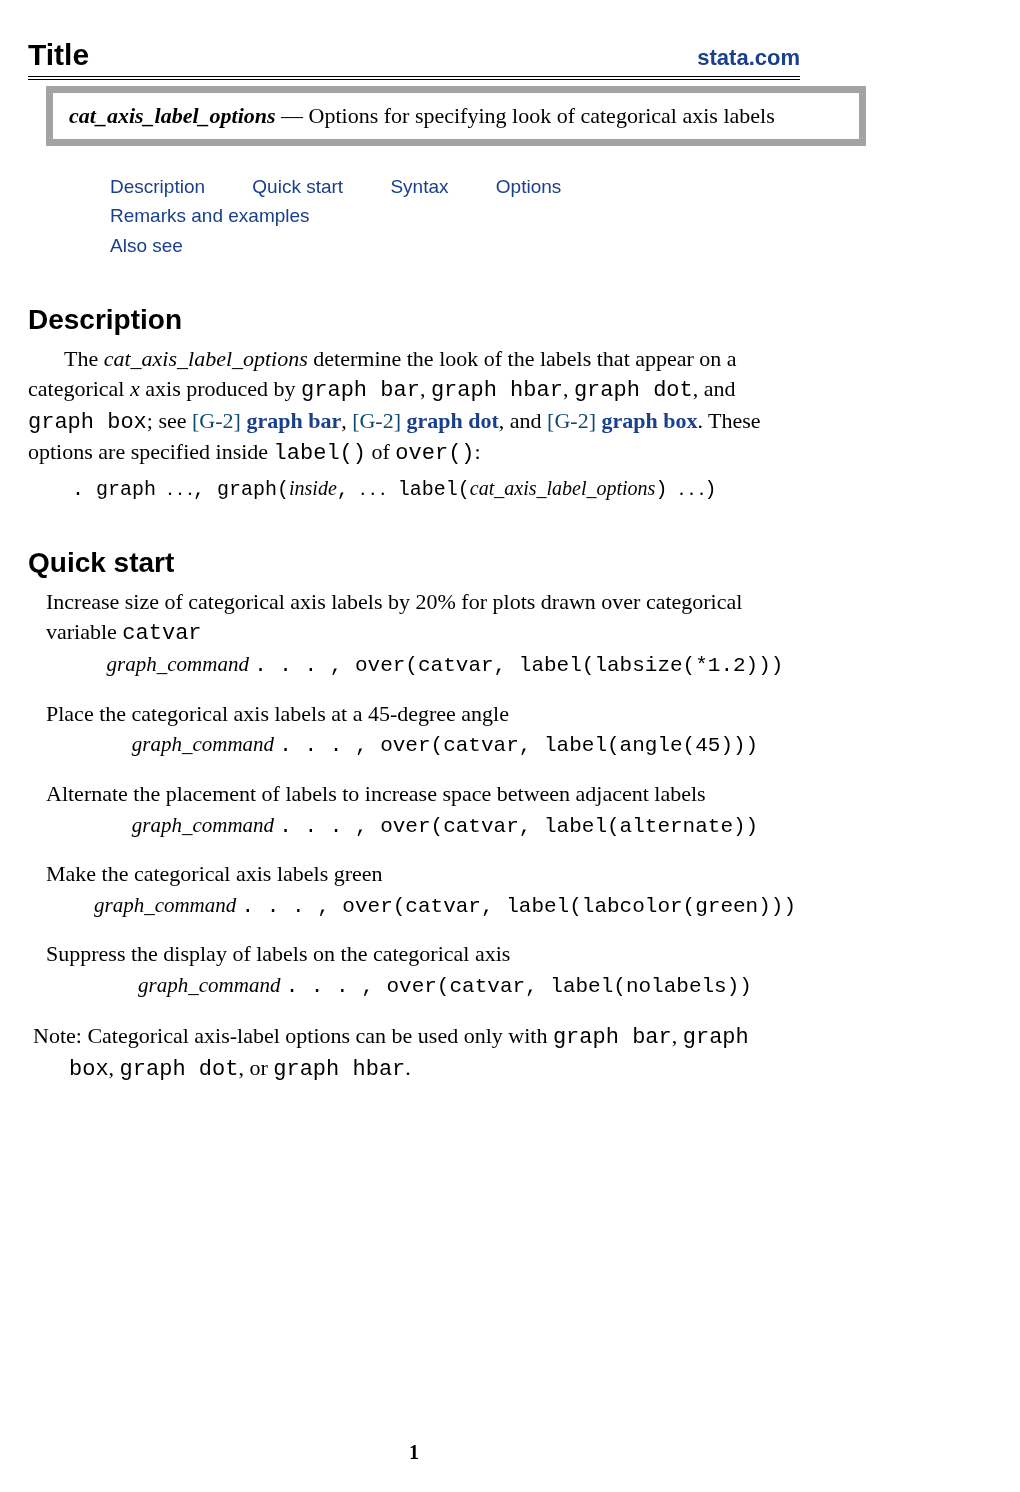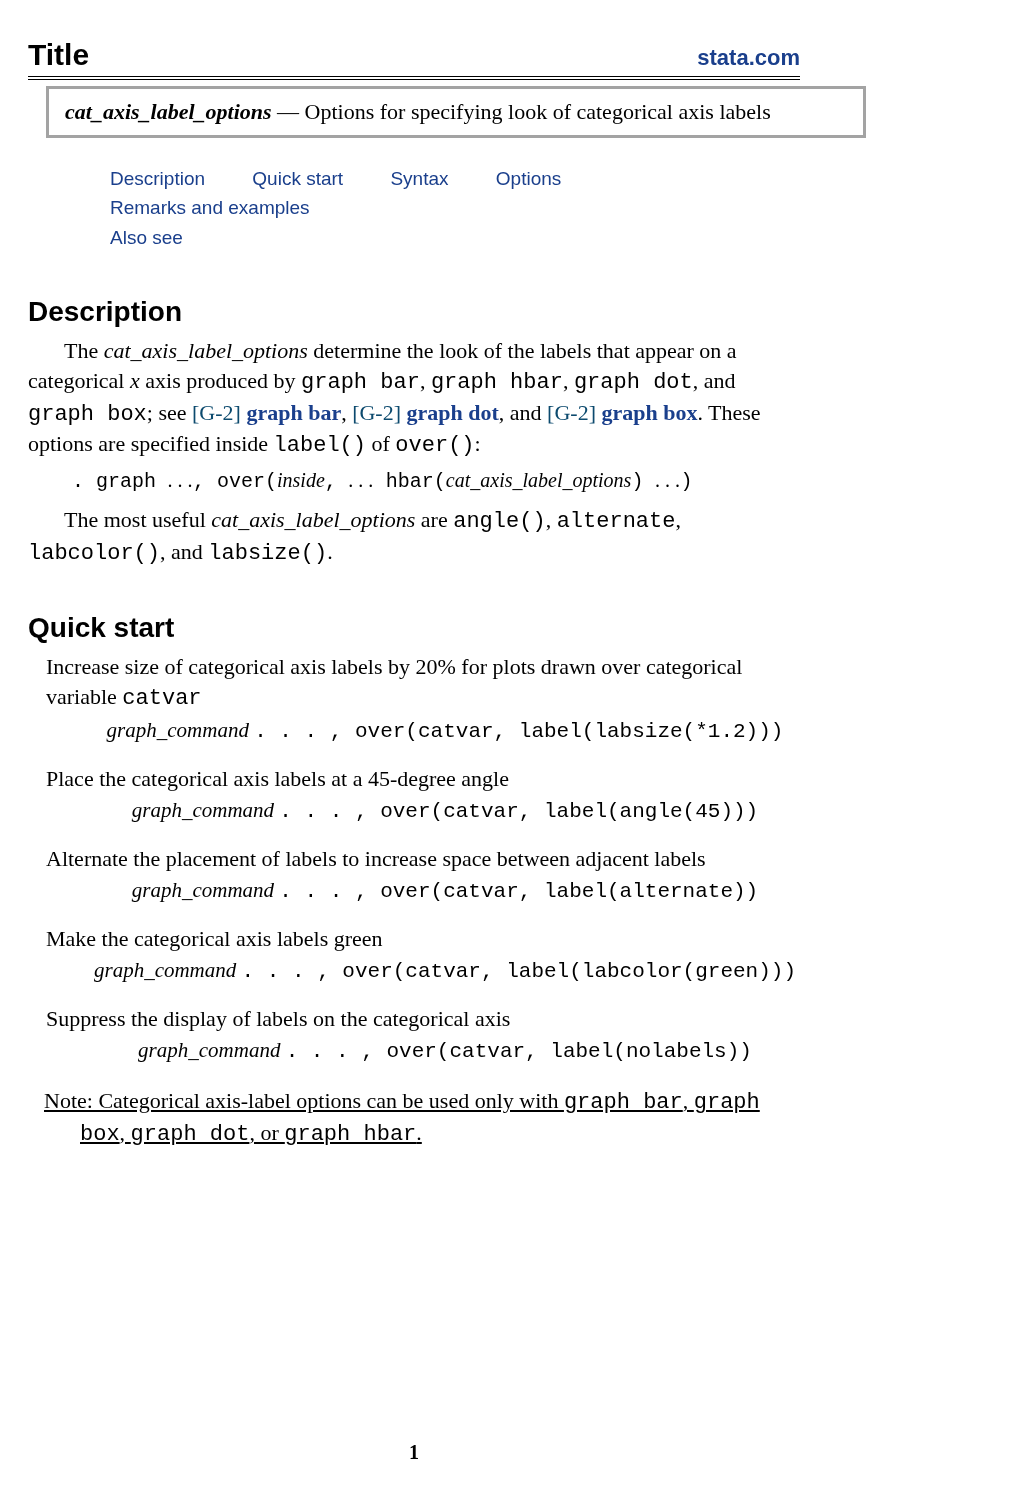--- a/index.html
+++ b/index.html
@@ -32,21 +32,21 @@
       font-family: Arial, Helvetica, sans-serif;
       font-size: 22px;
       font-weight: 700;
       color: #1a3f8c;
       margin-left: 26px;
     }
     .rule1, .rule2 { height: 0; }
     .rule1 { border-top: 1px solid #000; }
     .rule2 { border-top: 1px solid #000; margin-top: 2px; }
     .entry-box {
-      border: 3px solid #a3a3a3;
+      border: 7px solid #a3a3a3;
       margin: 6px 0 0 18px;
       padding: 10px 16px;
       width: 820px;
       font-size: 22px;
     }
     .entry-name { font-style: italic; font-weight: 700; }
     .nav {
       margin: 26px 0 0 82px;
       font-family: Arial, Helvetica, sans-serif;
       font-size: 19px;
@@ -78,21 +78,21 @@
     }
     .codeblock .it { font-family: Georgia, serif; font-style: italic; }
     .qs-item { margin: 0 0 18px 18px; font-size: 22px; line-height: 1.35; }
     .qs-code {
       margin: 2px 0 0 44px;
       font-family: "Courier New", Courier, monospace;
       font-size: 21px;
       text-align: center;
     }
     .qs-code .gc { font-family: Georgia, serif; font-style: italic; }
-    .note { margin: 20px 0 0 16px; font-size: 22px; line-height: 1.35; text-indent: -36px; padding-left: 36px; text-decoration: underline; }
+    .note { margin: 20px 0 0 5px; font-size: 22px; line-height: 1.35; text-indent: -36px; padding-left: 36px; }
     .pagenum {
       position: absolute;
       bottom: 28px;
       left: 0; right: 0;
       text-align: center;
       font-weight: 700;
       font-size: 20px;
       font-family: Georgia, serif;
     }
   </style>
@@ -125,26 +125,23 @@
     </div>
   </div>
 
   <div class="sec-head">Description</div>
   <div class="body-text">
     <p class="para indent">
       <span>The </span><span class="it">cat_axis_label_options</span><span> determine the look of the labels that appear on a categorical </span><span class="mathx">x</span><span> axis produced by </span><span class="tt">graph bar</span><span>, </span><span class="tt">graph hbar</span><span>, </span><span class="tt">graph dot</span><span>, and </span><span class="tt">graph box</span><span>; see </span><span class="link"><span>[</span><span class="sc">G-2</span><span>] </span></span><span class="link-bold">graph bar</span><span>, </span><span class="link"><span>[</span><span class="sc">G-2</span><span>] </span></span><span class="link-bold">graph dot</span><span>, and </span><span class="link"><span>[</span><span class="sc">G-2</span><span>] </span></span><span class="link-bold">graph box</span><span>. These options are specified inside </span><span class="tt">label()</span><span> of </span><span class="tt">over()</span><span>:</span>
     </p>
 
     <div class="codeblock">
-      <span>. graph </span><span class="it">. . .</span><span>, over(</span><span class="it">inside</span><span>, </span><span class="it">. . .</span><span> hbar(</span><span class="it">cat_axis_label_options</span><span>) </span><span class="it">. . .</span><span>)</span>
+      <span>. graph </span><span class="it">. . .</span><span>, graph(</span><span class="it">inside</span><span>, </span><span class="it">. . .</span><span> label(</span><span class="it">cat_axis_label_options</span><span>) </span><span class="it">. . .</span><span>)</span>
     </div>
 
-    <p class="para indent">
-      <span>The most useful </span><span class="it">cat_axis_label_options</span><span> are </span><span class="tt">angle()</span><span>, </span><span class="tt">alternate</span><span>, </span><span class="tt">labcolor()</span><span>, and </span><span class="tt">labsize()</span><span>.</span>
-    </p>
   </div>
 
   <div class="sec-head">Quick start</div>
 
   <div class="qs-item">
     <span>Increase size of categorical axis labels by 20% for plots drawn over categorical variable </span><span class="tt">catvar</span><span></span>
     <div class="qs-code"><span class="gc">graph_command </span><span>. . . , over(catvar, label(labsize(*1.2)))</span></div>
   </div>
 
   <div class="qs-item">

